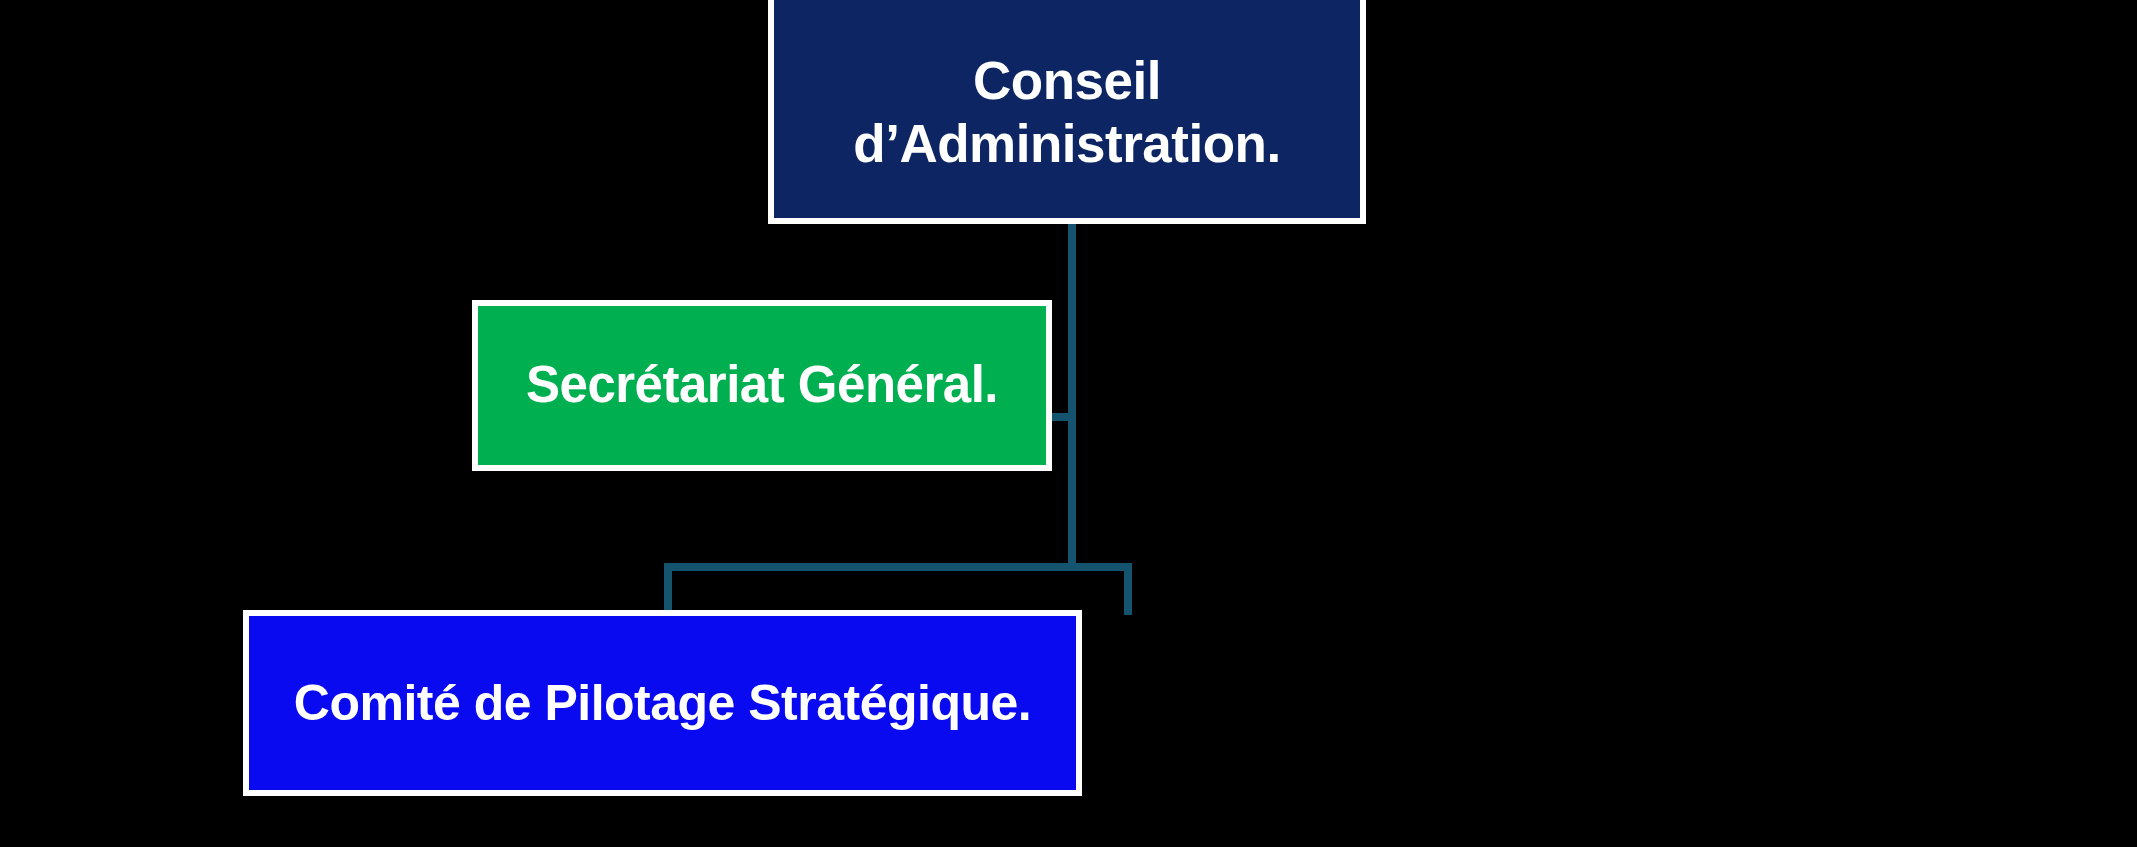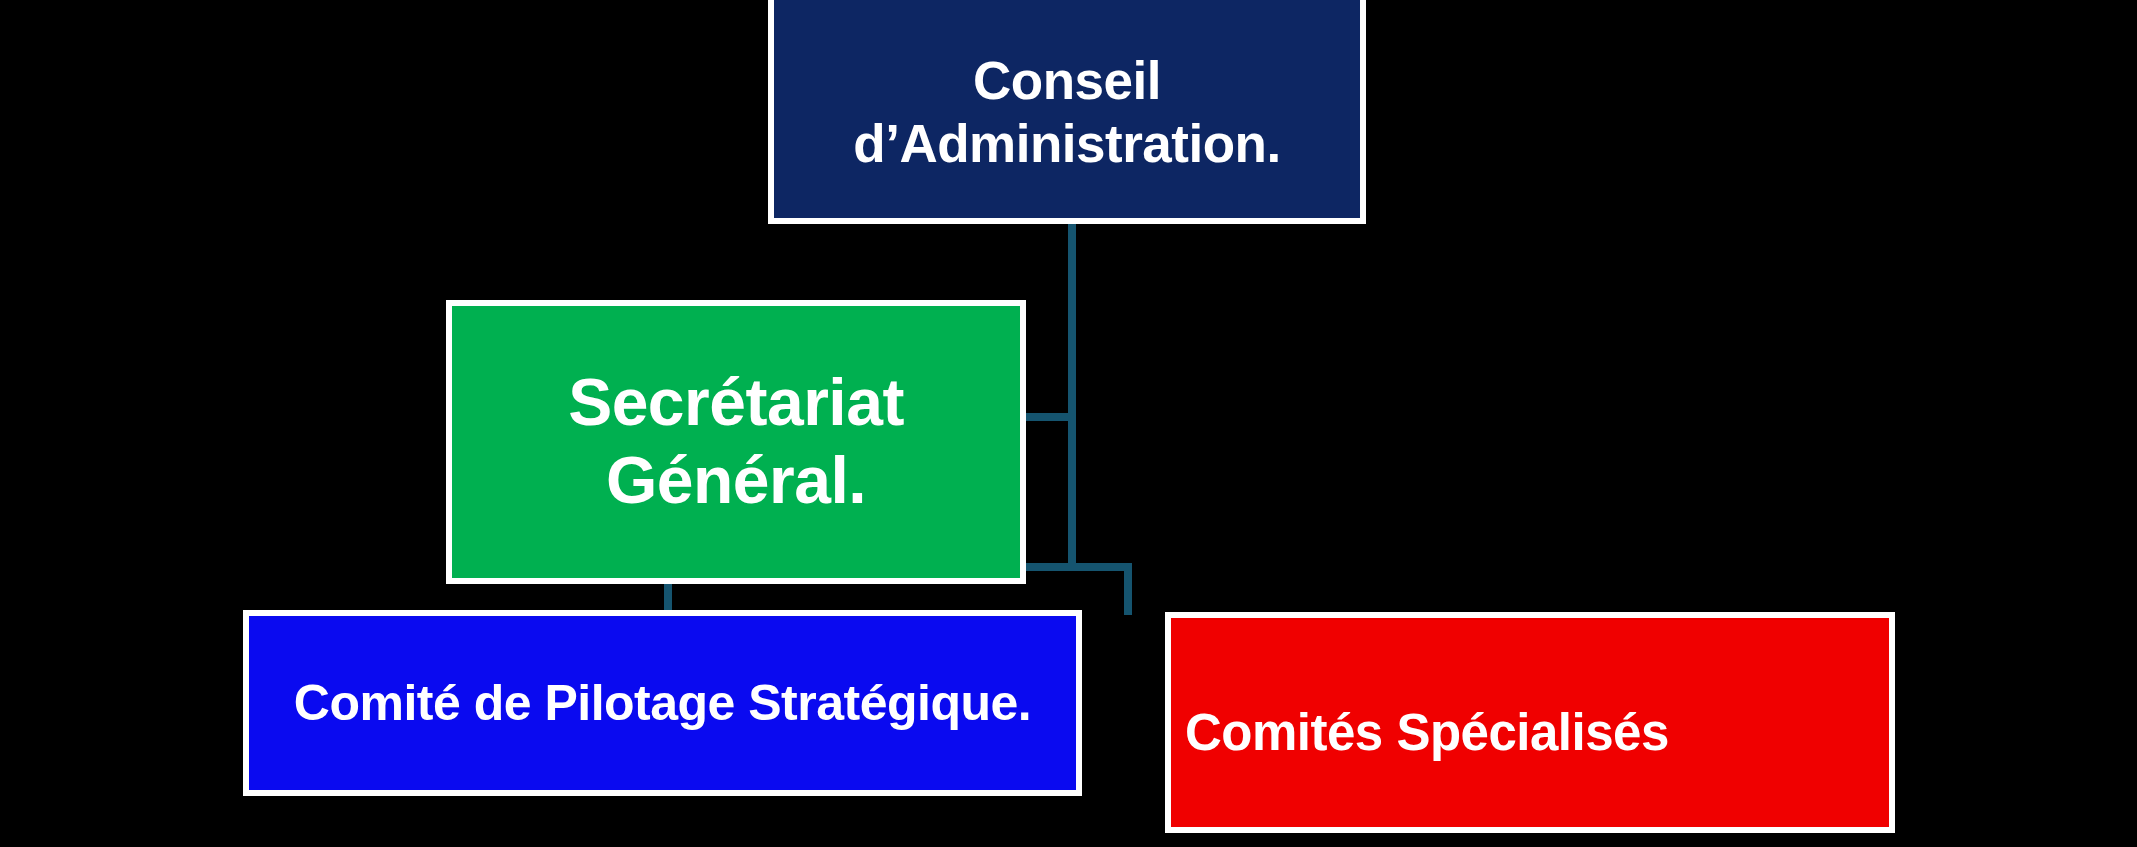--- a/index.html
+++ b/index.html
@@ -43,26 +43,26 @@
     left: 768px;
     top: -8px;
     width: 598px;
     height: 232px;
     background: #0D2663;
     font-size: 53px;
   }
   #node-conseil .node-label { padding-top: 10px; }
 
   #node-secretariat {
-    left: 446px;
+    left: 472px;
     top: 300px;
     width: 580px;
-    height: 284px;
+    height: 171px;
     background: #00B050;
-    font-size: 66px;
+    font-size: 51px;
   }
 
   #node-pilotage {
     left: 243px;
     top: 610px;
     width: 839px;
     height: 186px;
     background: #0A0AF0;
     font-size: 50px;
   }
@@ -140,17 +140,14 @@
   </div>
 
   <div class="node" id="node-secretariat">
     <span class="node-label">Secrétariat Général.</span>
   </div>
 
   <div class="node" id="node-pilotage">
     <span class="node-label">Comité de Pilotage Stratégique.</span>
   </div>
 
-  <div class="node" id="node-comites">
-    <span class="node-label">Comités Spécialisés</span>
-  </div>
 
 </div>
 
 </body></html>

